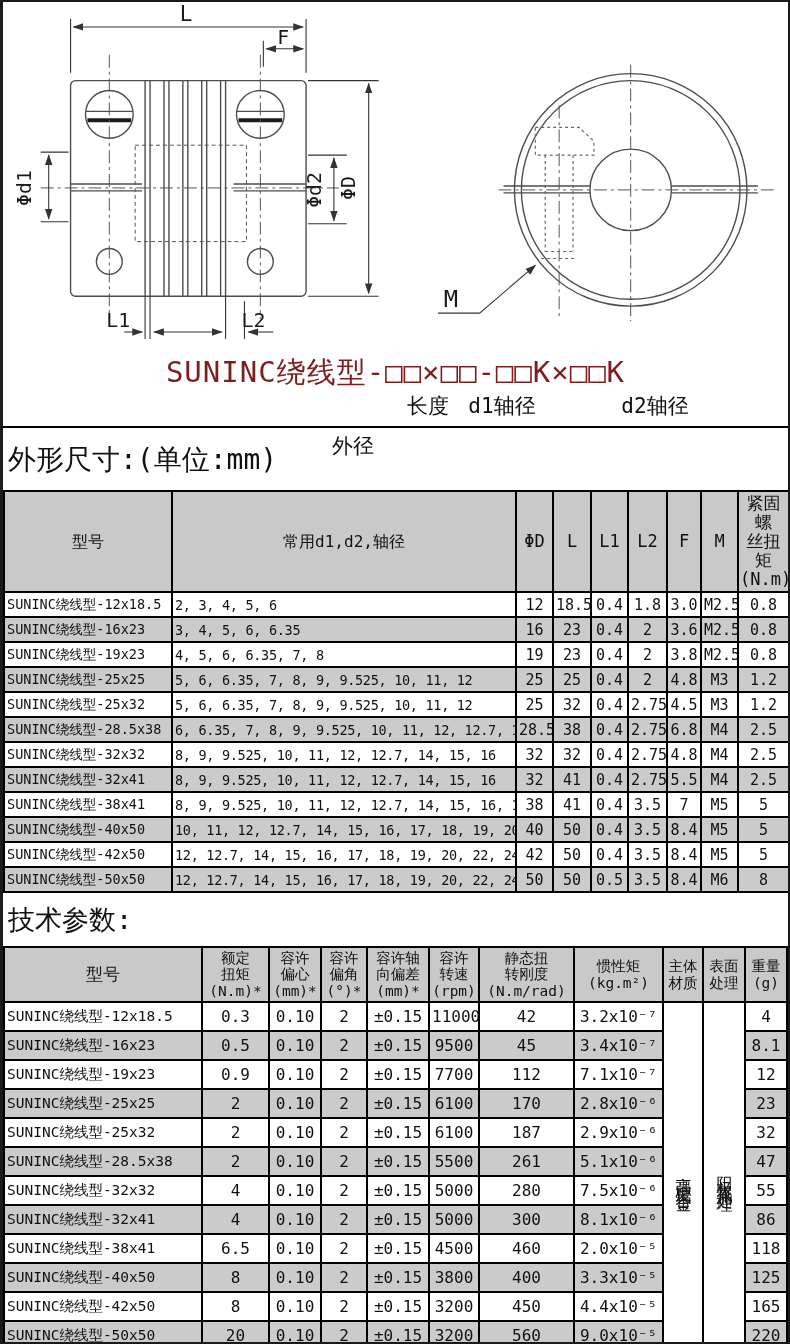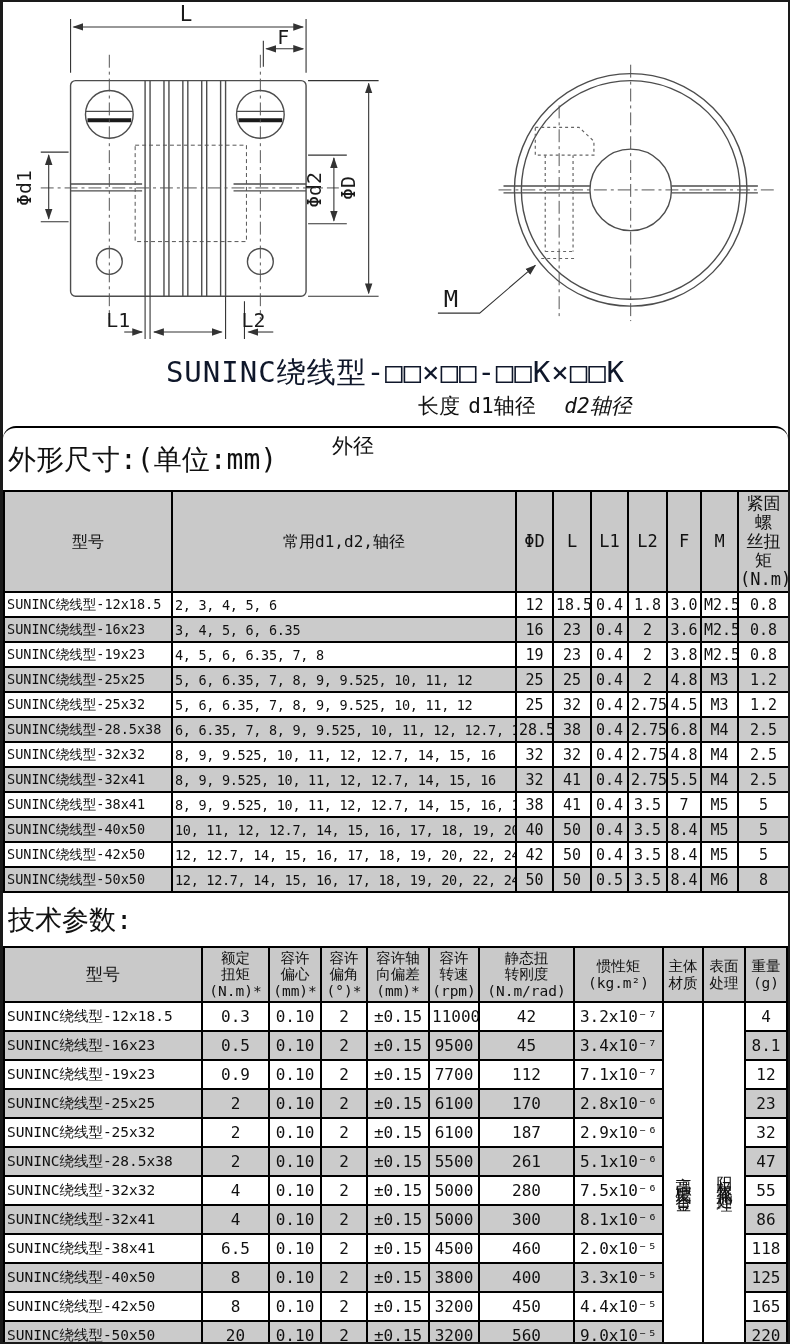--- a/index.html
+++ b/index.html
@@ -11,26 +11,26 @@
   .page {
     width: 790px; height: 1344px;
     border-left: 3px solid #1a1a1a; border-top: 2px solid #1a1a1a;
     border-right: 2px solid #1a1a1a; border-bottom: 2px solid #1a1a1a;
     background: #fff; overflow: hidden;
   }
   .drawings { height: 350px; display: flex; background: #fff; }
   svg text { font-family: "DejaVu Sans Mono", "Liberation Mono", monospace; fill: #1a1a1a; }
 
   .model-code { position: relative; height: 74px; }
-  .formula { text-align: center; font-size: 29px; line-height: 40px; letter-spacing: 1px; color: #0f172a; }
+  .formula { text-align: center; font-size: 29px; line-height: 40px; letter-spacing: 1px; color: #7f1d1d; }
   .annotations { position: relative; height: 30px; font-size: 21px; }
   .annotations span { position: absolute; transform: translateX(-50%); white-space: nowrap; }
-  .ann-0 { left: 350px; margin-top: 40px; } .ann-1 { left: 436px; } .ann-2 { left: 499px; } .ann-3 { left: 595px; font-style: italic; }
-
-  .section-title { border-top: 2px solid #000; font-size: 28px; padding: 13px 4px 11px 5px; background: #fff; border-radius: 13px; }
+  .ann-0 { left: 350px; margin-top: 40px; } .ann-1 { left: 425px; } .ann-2 { left: 499px; } .ann-3 { left: 652px; }
+
+  .section-title { border-top: 2px solid #000; font-size: 28px; padding: 13px 4px 11px 5px; background: #fff; }
   .section-title.second { border-top: none; padding: 9px 11px 8px 5px; font-size: 27px; }
 
   table { border-collapse: collapse; table-layout: fixed; width: 785px; border: 2px solid #000; }
   th, td { border: 2px solid #000; overflow: hidden; }
   th { background: #c9c9c9; font-weight: normal; white-space: pre-line; line-height: 1.12;
        font-size: 17px; text-align: center; padding: 2px 1px; }
   td { font-size: 15px; text-align: center; white-space: nowrap; padding: 0 2px; }
   tr.alt td { background: #cbcbcb; }
 
   #dims-table td { height: 25px; }

